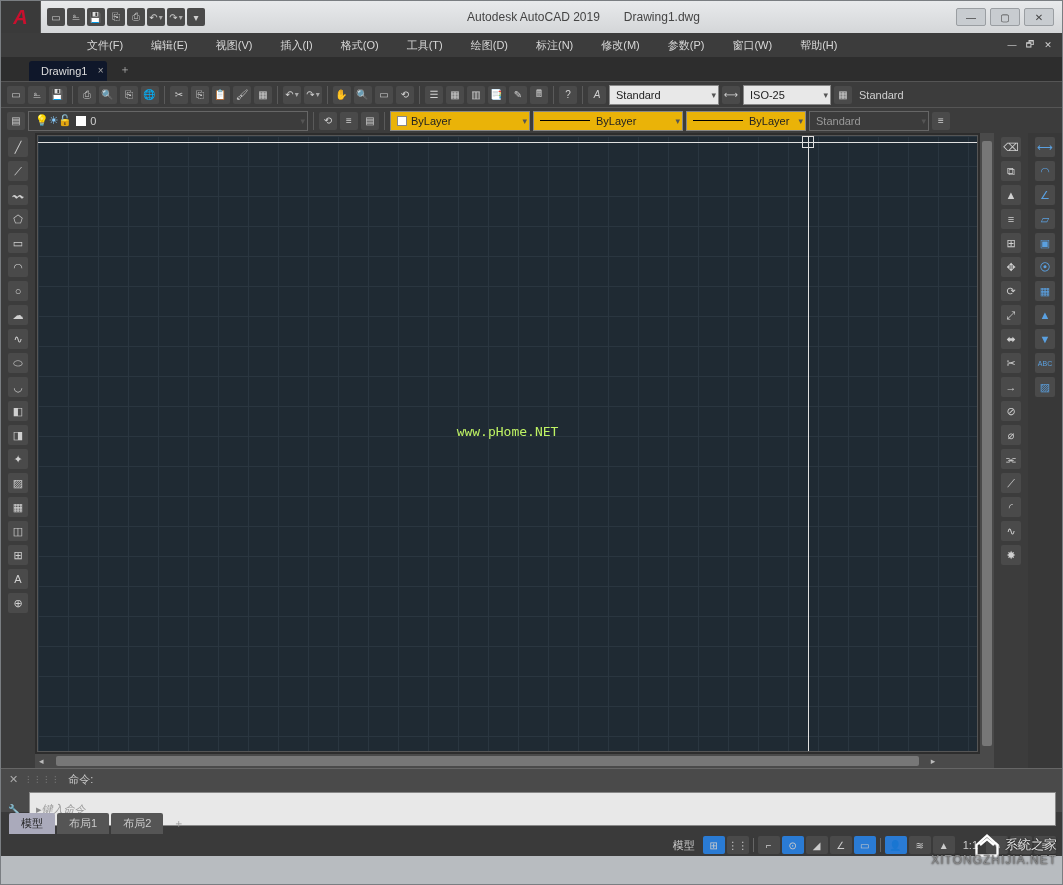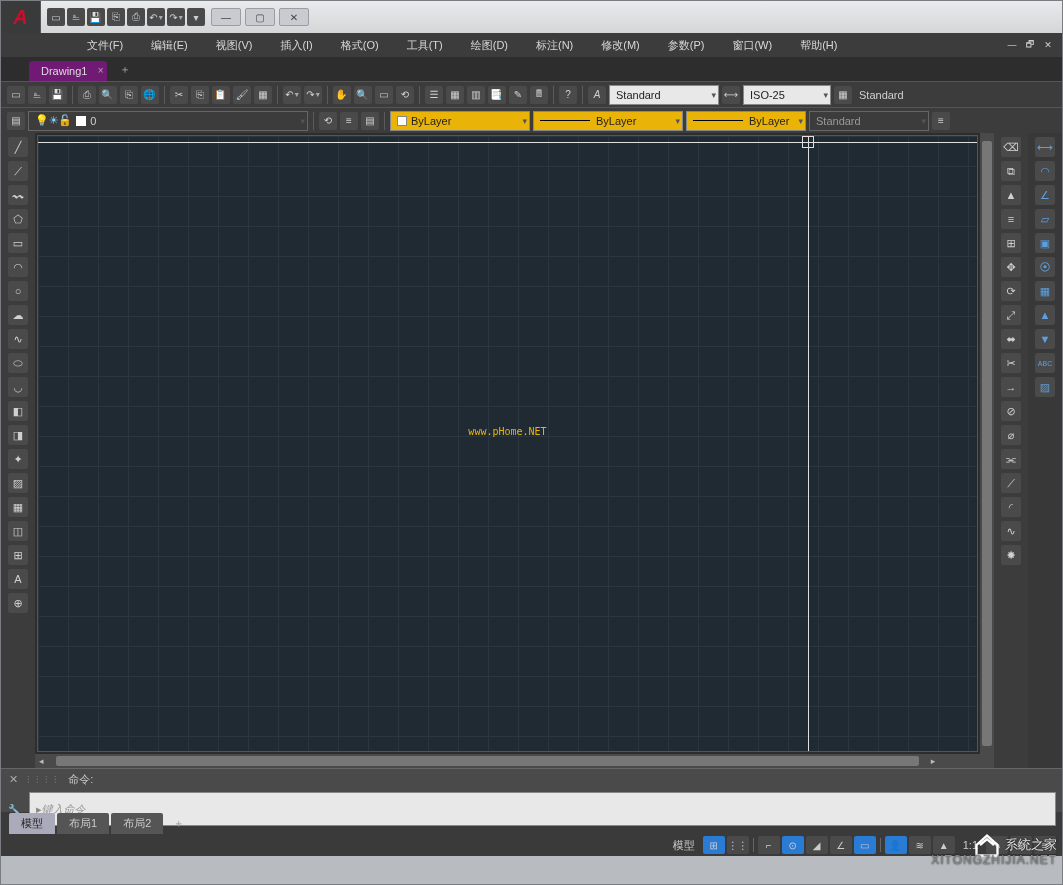--- a/index.html
+++ b/index.html
@@ -17,21 +17,21 @@
 .winbtns div { width: 30px; height: 18px; background: #c8ccd0; border: 1px solid #9a9ea2; border-radius: 2px; display: flex; align-items: center; justify-content: center; font-size: 10px; color: #444; cursor: pointer; }
 
 
 .menubar { height: 24px; background: #3c3c3c; display: flex; align-items: center; padding-left: 72px; gap: 0; }
 .menubar span { color: #d8d8d8; font-size: 11px; padding: 4px 14px; cursor: pointer; }
 .menubar-right { margin-left: auto; display: flex; gap: 2px; padding-right: 6px; }
 .menubar-right div { width: 16px; height: 14px; color: #d0d0d0; font-size: 9px; display:flex;align-items:center;justify-content:center;cursor:pointer; }
 
 
 .doctabs { height: 24px; background: #2d2d2d; display: flex; align-items: flex-end; padding-left: 28px; }
-.doctab { background: #701a75; color: #ddd; font-size: 11px; padding: 4px 20px 4px 12px; border-radius: 3px 3px 0 0; margin-right: 4px; position: relative; cursor: pointer; }
+.doctab { background: #0f172a; color: #ddd; font-size: 11px; padding: 4px 20px 4px 12px; border-radius: 3px 3px 0 0; margin-right: 4px; position: relative; cursor: pointer; }
 .doctab .x { position: absolute; right: 4px; top: 4px; font-size: 10px; color: #aaa; }
 .doctab.plus { background: transparent; color: #aaa; padding: 4px 8px; }
 
 
 .toolbar { height: 26px; background: #3c3c3c; display: flex; align-items: center; padding: 0 6px; gap: 3px; border-top: 1px solid #555; }
 .tbsep { width: 1px; height: 18px; background: #5a5a5a; margin: 0 2px; }
 .combo { height: 20px; background: #e8e8e8; border: 1px solid #888; display: flex; align-items: center; font-size: 11px; color: #222; padding: 0 14px 0 6px; position: relative; }
 .combo::after { content: "▾"; position: absolute; right: 2px; font-size: 9px; color: #555; }
 .combo.sm { background:#eab308; }
 .combo .line { display:inline-block; width: 50px; border-top: 1px solid #000; margin-right: 6px; }
@@ -40,21 +40,21 @@
 
 .workrow { display: flex; height: calc(885px - 32px - 24px - 24px - 26px - 26px - 30px - 44px - 22px - 22px); }
 .vtool { width: 34px; background: #3c3c3c; display: flex; flex-direction: column; align-items: center; gap: 4px; padding: 4px 0; }
 .vtool .tbico { width: 20px; height: 20px; font-size: 11px; }
 .canvas-wrap { flex: 1; background: #2d2d2d; display: flex; flex-direction: column; }
 .canvas { flex: 1; background: #1f2a33; position: relative; border: 1px solid #555; margin: 2px; }
 .grid-bg { position:absolute; inset:0; background-image: linear-gradient(#2a3640 1px, transparent 1px), linear-gradient(90deg, #2a3640 1px, transparent 1px); background-size: 30px 30px; }
 .crosshair-v { position:absolute; top:0; bottom:0; left: 770px; width:1px; background:#e0e0e0; }
 .crosshair-h { position:absolute; left:0; right:0; top: 6px; height:1px; background:#e0e0e0; }
 .cursor-box { position:absolute; left: 764px; top: 0px; width: 12px; height: 12px; border: 1px solid #e0e0e0; }
-.watermark { position:absolute; left:50%; top:48%; transform:translate(-50%,-50%); color:#eab308; font-size:10px; font-family: monospace; }
+.watermark { position:absolute; left:50%; top:48%; transform:translate(-50%,-50%); color:#bef264; font-size:13px; font-family: monospace; }
 .hscroll { height: 14px; background: #4a4a4a; display:flex; align-items:center; }
 .hscroll .thumb { height: 10px; background: #777; width: 90%; margin: 0 8px; border-radius: 2px; }
 .vscroll { width: 14px; background:#4a4a4a; display:flex; flex-direction:column; align-items:center; }
 .vscroll .thumb { width:10px; background:#777; flex:1; margin: 8px 0; border-radius:2px; }
 .canvas-row { display:flex; flex:1; }
 
 
 .cmdarea { height: 44px; background: #4a4a4a; border-top: 1px solid #666; }
 .cmdlog { color: #c8c8c8; font-size: 11px; padding: 3px 8px; display:flex; align-items:center; }
 .cmdlog .x { color:#aaa; margin-right:6px; cursor:pointer; font-size:11px; }
@@ -93,20 +93,24 @@
     <div class="app-logo">A</div>
     <div class="qat">
       <div class="ico">▭</div>
       <div class="ico">⎁</div>
       <div class="ico">💾</div>
       <div class="ico">⎘</div>
       <div class="ico">⎙</div>
       <div class="ico">↶<span class="arrow-split">▾</span></div>
       <div class="ico">↷<span class="arrow-split">▾</span></div>
       <div class="ico">▾</div>
+    </div>
+    <div class="title-text">
+      <span>Autodesk AutoCAD 2019</span>
+      <span>Drawing1.dwg</span>
     </div>
     <div class="winbtns">
       <div>—</div>
       <div>▢</div>
       <div>✕</div>
     </div>
   </div>
 
   <div class="menubar">
     <span>文件(F)</span>

